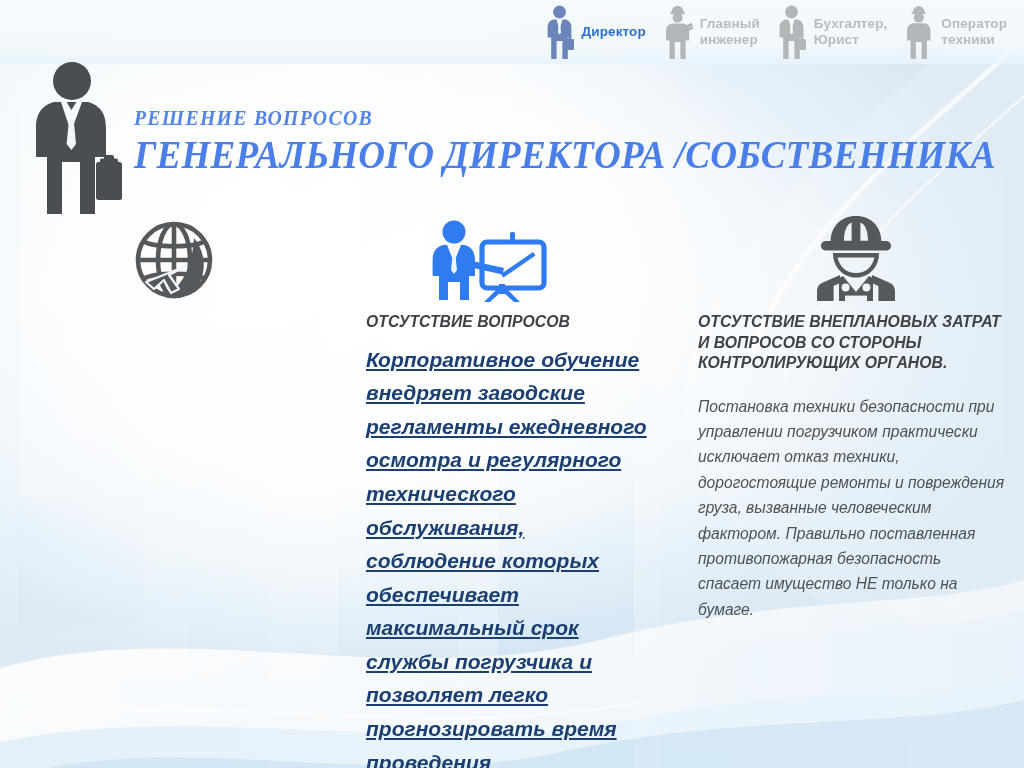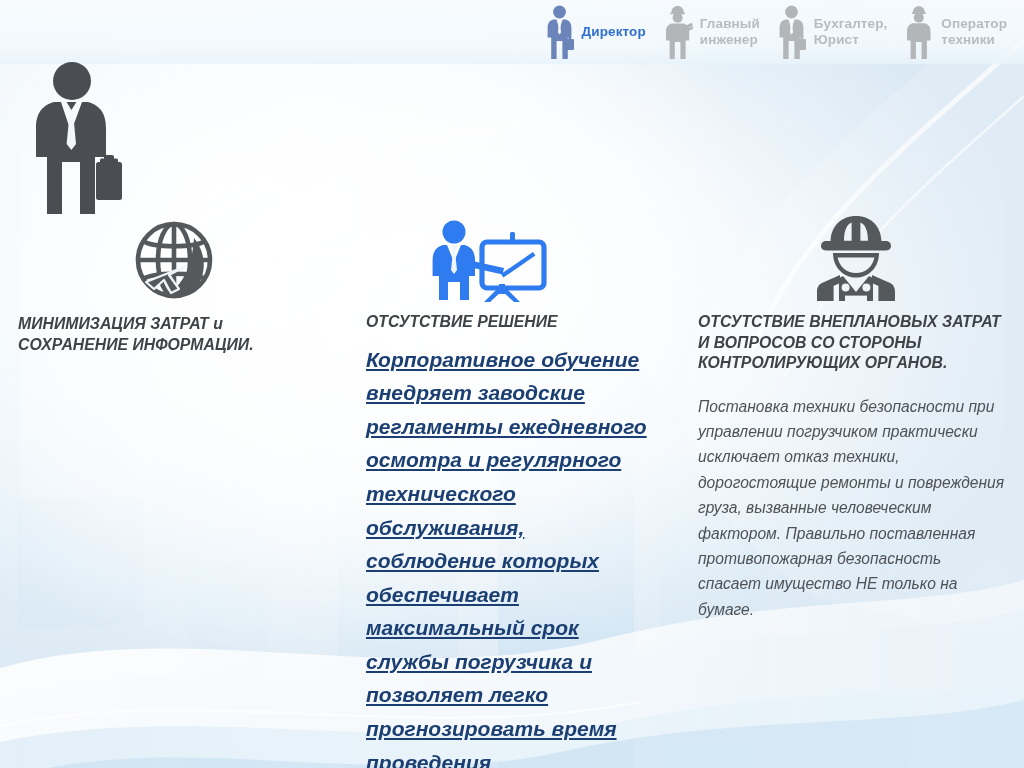--- a/index.html
+++ b/index.html
@@ -344,20 +344,24 @@
       <circle cx="42" cy="23" r="19"></circle>
       <path d="M24 44 C 10 48, 6 58, 6 70 L6 99 L17 99 L17 156 L32 156 L32 104 L50 104 L50 156 L65 156 L65 99 L76 99 L76 70 C 76 58, 72 48, 58 44 L52 44 L41 74 L31 44 Z"></path>
       <rect x="66" y="104" width="26" height="38" rx="2.5"></rect>
       <rect x="74" y="97" width="10" height="9" rx="2"></rect>
       <rect x="70" y="100.5" width="18" height="4.5" rx="1.6"></rect>
     </g>
     <path d="M36.6 44 L46.4 44 L43.2 56 L46 86 L41.4 92 L36.6 86 L39.6 56 Z" fill="#f2f7fb"></path>
     <path d="M36.6 44 L41.4 52 L46.4 44 Z" fill="#4a4e52"></path>
   </svg>
 
+  <div class="title-block">
+    <p class="eyebrow">РЕШЕНИЕ ВОПРОСОВ</p>
+    <h1 class="headline">ГЕНЕРАЛЬНОГО ДИРЕКТОРА /СОБСТВЕННИКА</h1>
+  </div>
 
   <div class="columns">
 
     <div class="col col-1">
       <div class="col-icon">
         <svg width="84" height="84" viewBox="0 0 84 84">
           <g fill="none" stroke="#55595c" stroke-width="4.6">
             <circle cx="42" cy="42" r="36"></circle>
             <ellipse cx="42" cy="42" rx="16" ry="36"></ellipse>
             <line x1="6" y1="42" x2="78" y2="42"></line>
@@ -367,40 +371,39 @@
           </g>
           <path d="M18 64 C 30 58, 46 44, 56 24 C 70 38, 74 56, 64 70 C 50 80, 30 76, 18 64 Z" fill="#e8f1f8" opacity="0.0"></path>
           <path d="M16 62 C 34 54, 52 38, 62 20 C 74 34, 76 58, 62 72 C 46 82, 26 74, 16 62 Z" fill="none"></path>
           <g fill="#55595c">
             <path d="M62 20 C 74 34, 76 58, 62 72 C 54 78, 44 79, 35 76 C 50 68, 60 50, 62 20 Z"></path>
             <path d="M14 64 L54 48 L37 57 L47 71 L39 75 L32 62 L22 71 Z"></path>
           </g>
           <path d="M14 64 L54 48 L37 57 L47 71 L39 75 L32 62 L22 71 Z" fill="#55595c" stroke="#eef5fa" stroke-width="2.2" stroke-linejoin="round"></path>
         </svg>
       </div>
-      <h2 class="col-heading">МИНИМИЗАЦИЯ ЗАТРАТ и СОХРАНЕНИЕ ИНФОРМАЦИИ.</h2>
     </div>
 
     <div class="col col-2">
       <div class="col-icon">
         <svg width="118" height="84" viewBox="0 0 118 84">
           <g fill="#2f7bf0">
             <circle cx="24" cy="14" r="11.5"></circle>
             <path d="M13 27 C 5 29.5, 2.6 35, 2.6 42 L2.6 58 L9 58 L9 82 L18 82 L18 64 L30 64 L30 82 L39 82 L39 58 L45 58 L45 42 C 45 35, 42.6 29.5, 34.6 27 L31 27 L24 44 L17 27 Z"></path>
             <path d="M38 42 L74 50 L72.6 56.4 L36.6 48.4 Z"></path>
             <rect x="52" y="24" width="62" height="46" rx="5" fill="none" stroke="#2f7bf0" stroke-width="5.2"></rect>
             <rect x="80" y="14" width="5" height="12" rx="1.6"></rect>
             <path d="M71 56 L103 34 L105.4 37.6 L73.4 59.6 Z"></path>
             <path d="M68 70 L54 84 L60 84 L72 73 L84 84 L90 84 L76 70 Z"></path>
             <rect x="69" y="66" width="6" height="10"></rect>
           </g>
           <path d="M20.8 27 L27.2 27 L25.2 35 L27 52 L24 56 L21 52 L22.8 35 Z" fill="#eef5fd"></path>
         </svg>
       </div>
-      <h2 class="col-heading">ОТСУТСТВИЕ РЕШЕНИЕ</h2>
+      <h2 class="col-heading">ОТСУТСТВИЕ ВОПРОСОВ</h2>
       <p class="col-body">Корпоративное обучение внедряет заводские регламенты ежедневного осмотра и регулярного технического обслуживания, соблюдение которых обеспечивает максимальный срок службы погрузчика и позволяет легко прогнозировать время проведения регламентных работ и согласовывать его с графиком производства.</p>
     </div>
 
     <div class="col col-3">
       <div class="col-icon">
         <svg width="92" height="90" viewBox="0 0 92 90">
           <g fill="#55595c">
             <path d="M46 4 C 31 4, 21 14.5, 20.6 29 L16 29 C 12.6 29, 11 31.5, 11 34 C 11 36.8, 13 38.6, 16.4 38.6 L75.6 38.6 C 79 38.6, 81 36.8, 81 34 C 81 31.5, 79.4 29, 76 29 L71.4 29 C 71 14.5, 61 4, 46 4 Z M41.6 10.6 L41.6 28.8 L34 28.8 C 34 19, 36.6 12.6, 41.6 10.6 Z M50.4 10.6 C 55.4 12.6, 58 19, 58 28.8 L50.4 28.8 Z"></path>
             <path d="M23 41 C 23 55, 33 65.6, 46 65.6 C 59 65.6, 69 55, 69 41 Z"></path>
             <path d="M27.6 45.4 L64.4 45.4 C 62.4 55, 55 61, 46 61 C 37 61, 29.6 55, 27.6 45.4 Z" fill="#eef5fa"></path>

